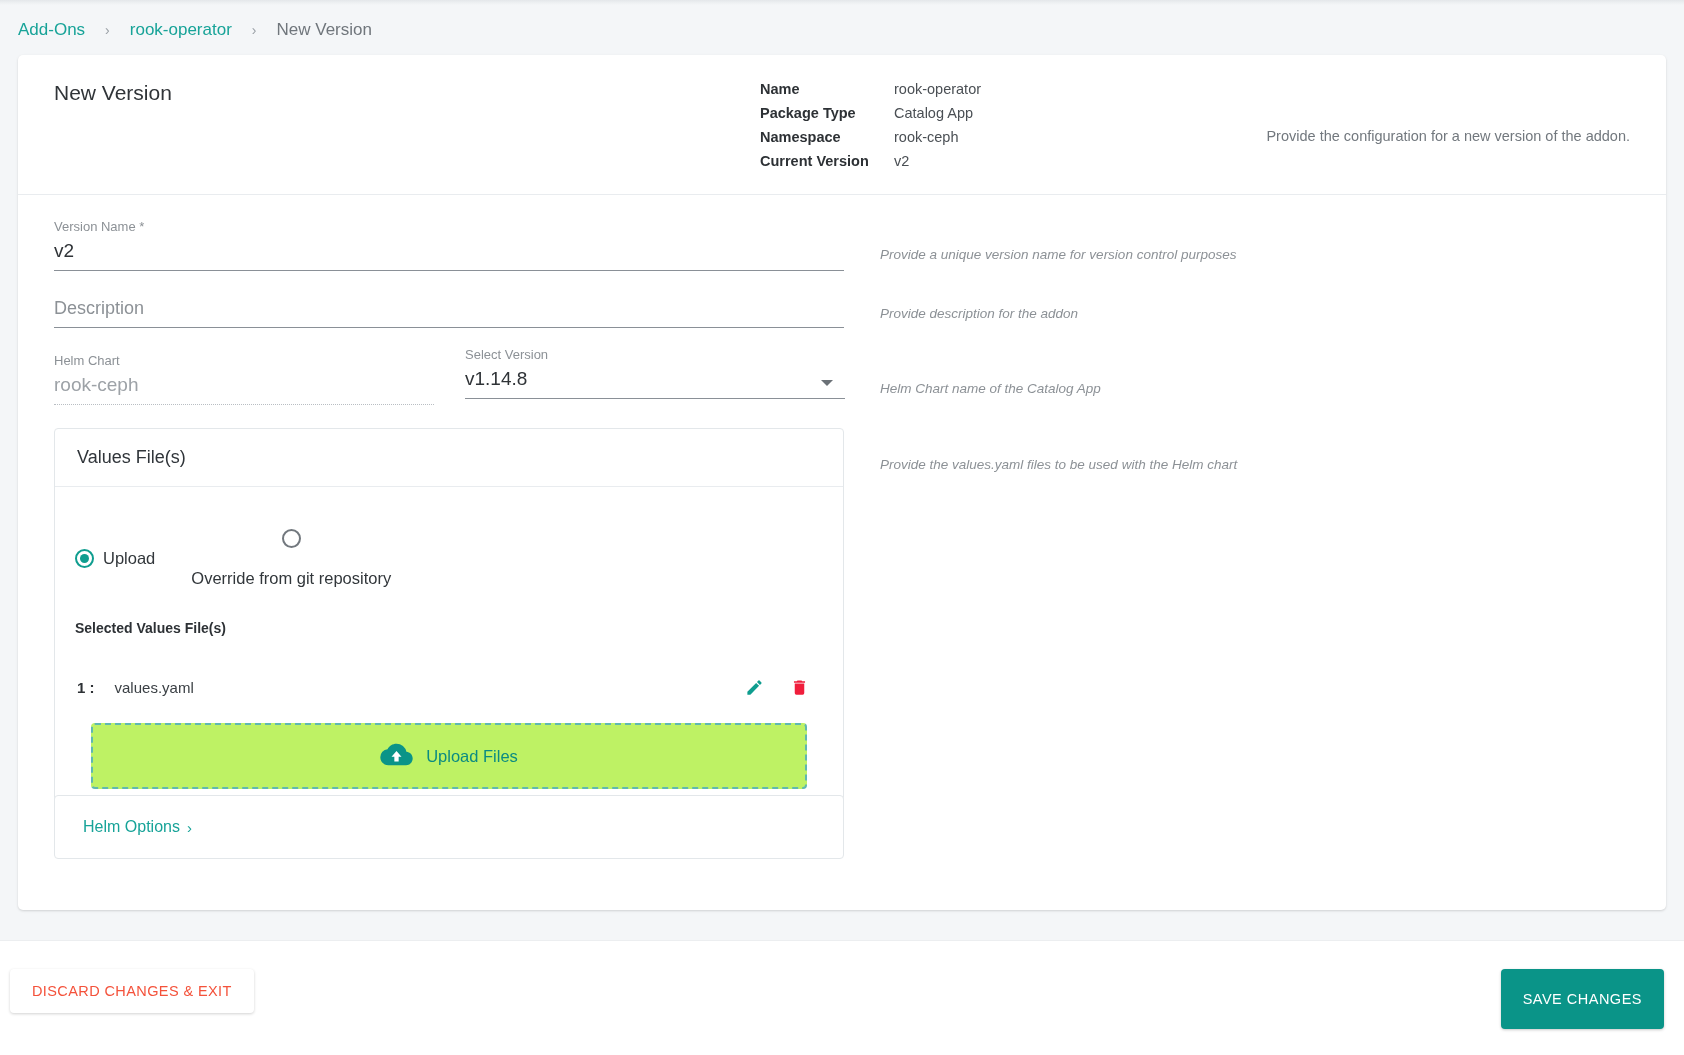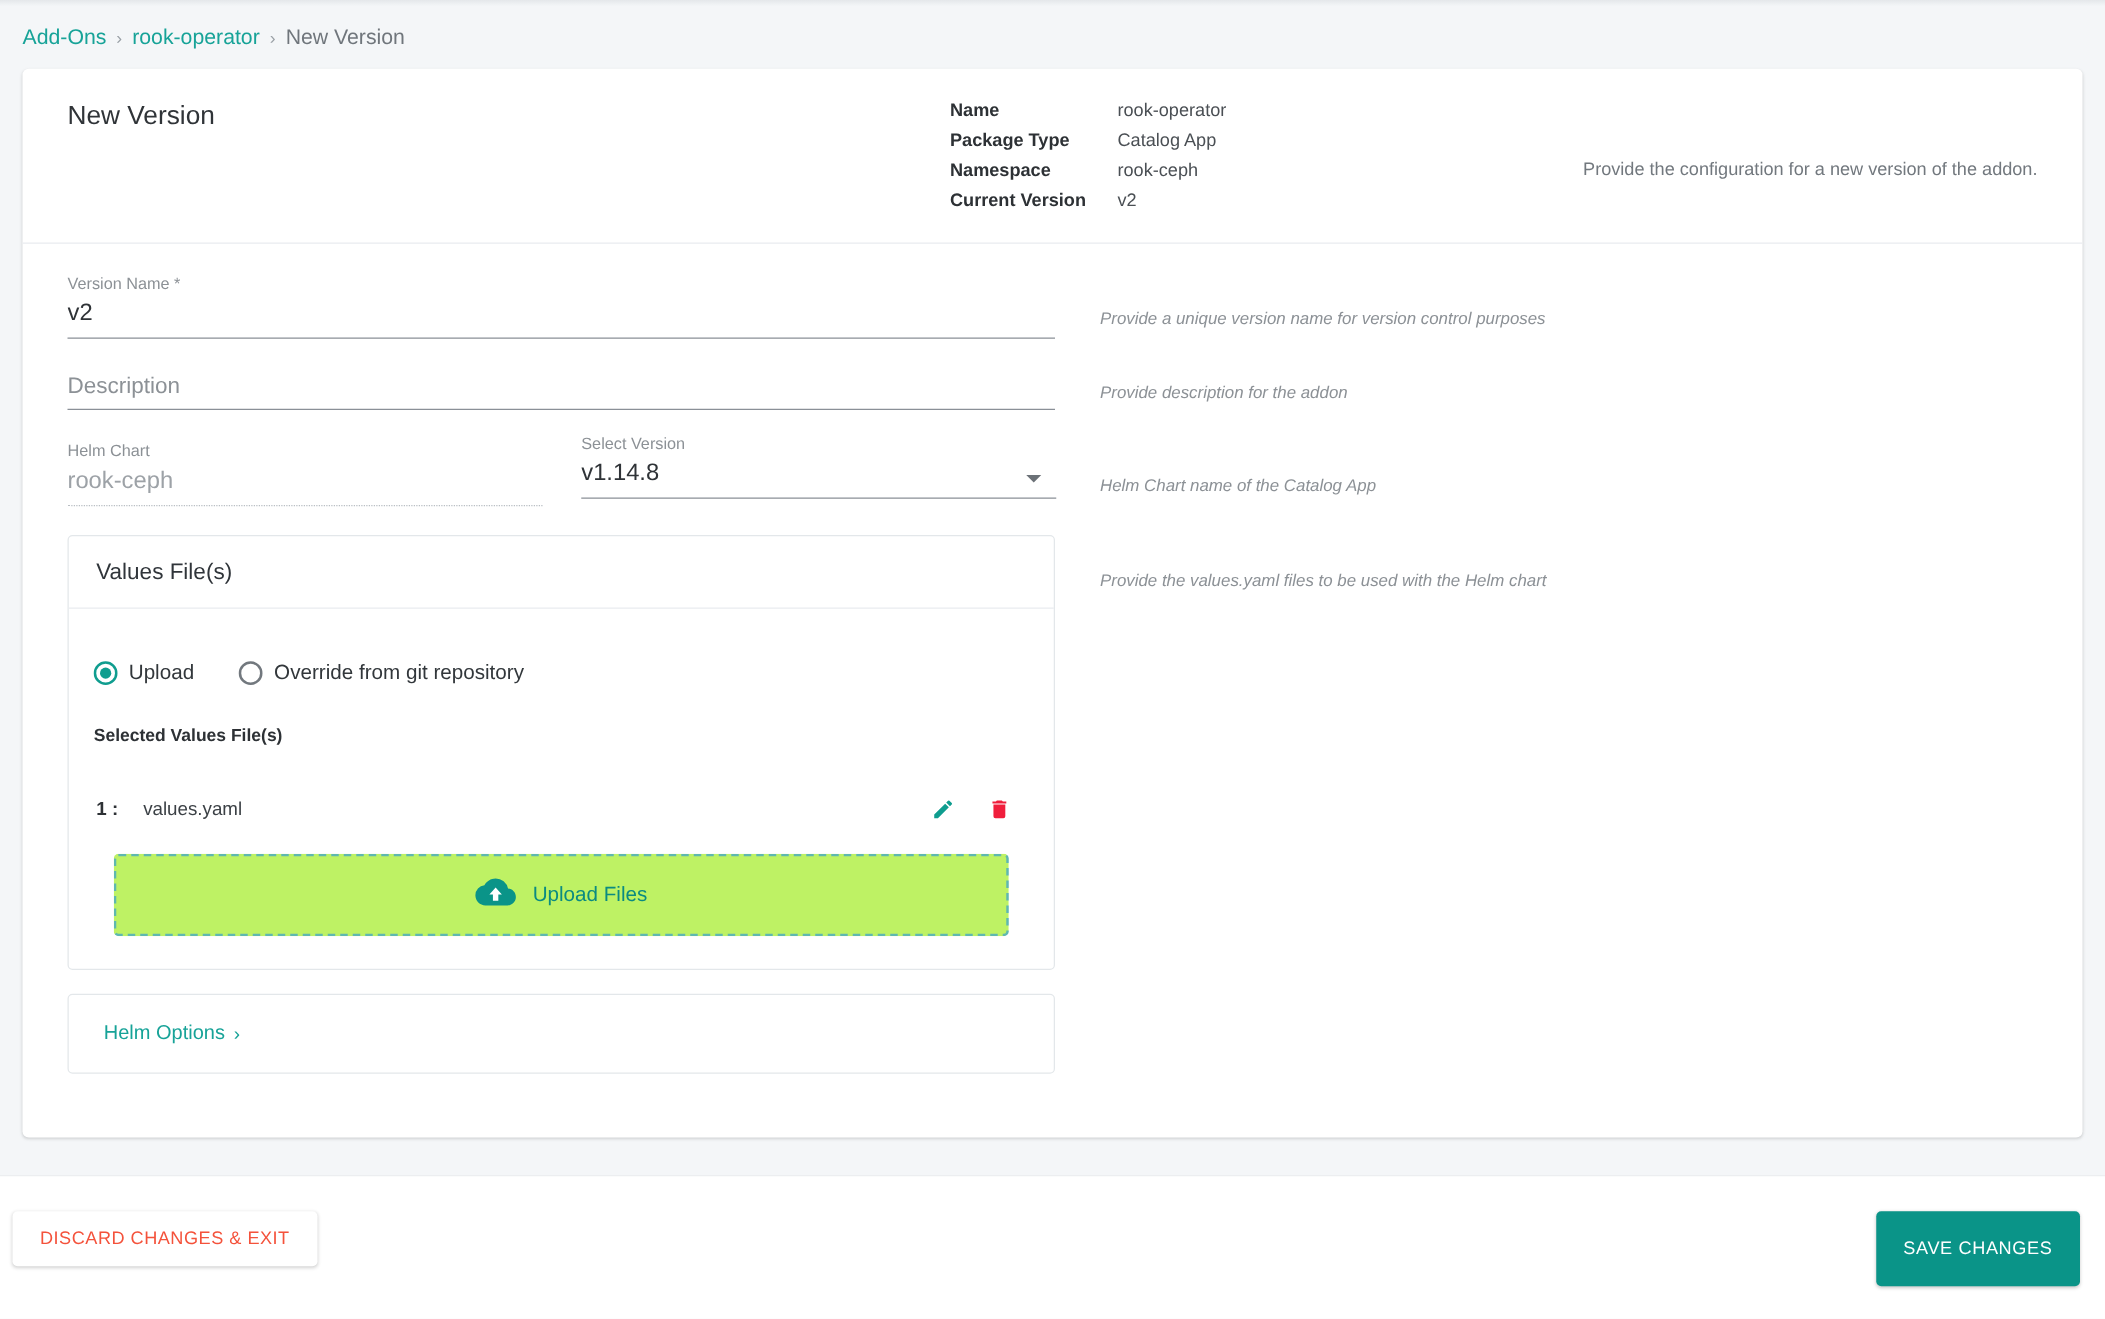--- a/index.html
+++ b/index.html
@@ -11,21 +11,21 @@
     overflow: hidden;
   }
   .top-strip {
     position: absolute; top: 0; left: 0; width: 1684px; height: 5px;
     background: linear-gradient(to bottom, #e4e7ea 0%, #eef1f3 60%, #f4f6f8 100%);
   }
   
   .breadcrumb {
     position: absolute; top: 20px; left: 18px;
     font-size: 17px; color: #7b8187;
-    display: flex; align-items: center; gap: 8px;
+    display: flex; align-items: center; gap: 20px;
   }
   .crumb-link { color: #17a398; cursor: pointer; }
   .crumb-sep { color: #9aa0a6; font-size: 14px; }
   .crumb-current { color: #70767c; }
 
   
   .card {
     position: absolute; top: 55px; left: 18px;
     width: 1648px; height: 855px;
     background: #ffffff;
@@ -103,21 +103,21 @@
   .radio { display: flex; align-items: center; gap: 9px; cursor: pointer; }
   .radio .dot {
     width: 19px; height: 19px; border-radius: 50%;
     border: 2px solid #0f9d8f; display: flex; align-items: center; justify-content: center;
   }
   .radio .dot.off { border-color: #72787e; }
   .radio .dot i {
     width: 9px; height: 9px; border-radius: 50%; background: #0f9d8f; display: block;
   }
   .radio span { font-size: 16.5px; color: #32373b; margin-top: 12px; }
-  .radio.second { margin-left: 22px; }
+  .radio.second { margin-left: 22px; flex-direction: column; }
 
   .sel-title { font-size: 14px; font-weight: bold; color: #2d3135; margin-bottom: 42px; }
 
   .file-row {
     display: flex; align-items: center;
     font-size: 15px; color: #3b4045;
     padding: 0 14px 0 2px; margin-bottom: 26px;
   }
   .file-idx { font-weight: bold; color: #2d3135; margin-right: 20px; }
   .file-name { flex: 1; }

